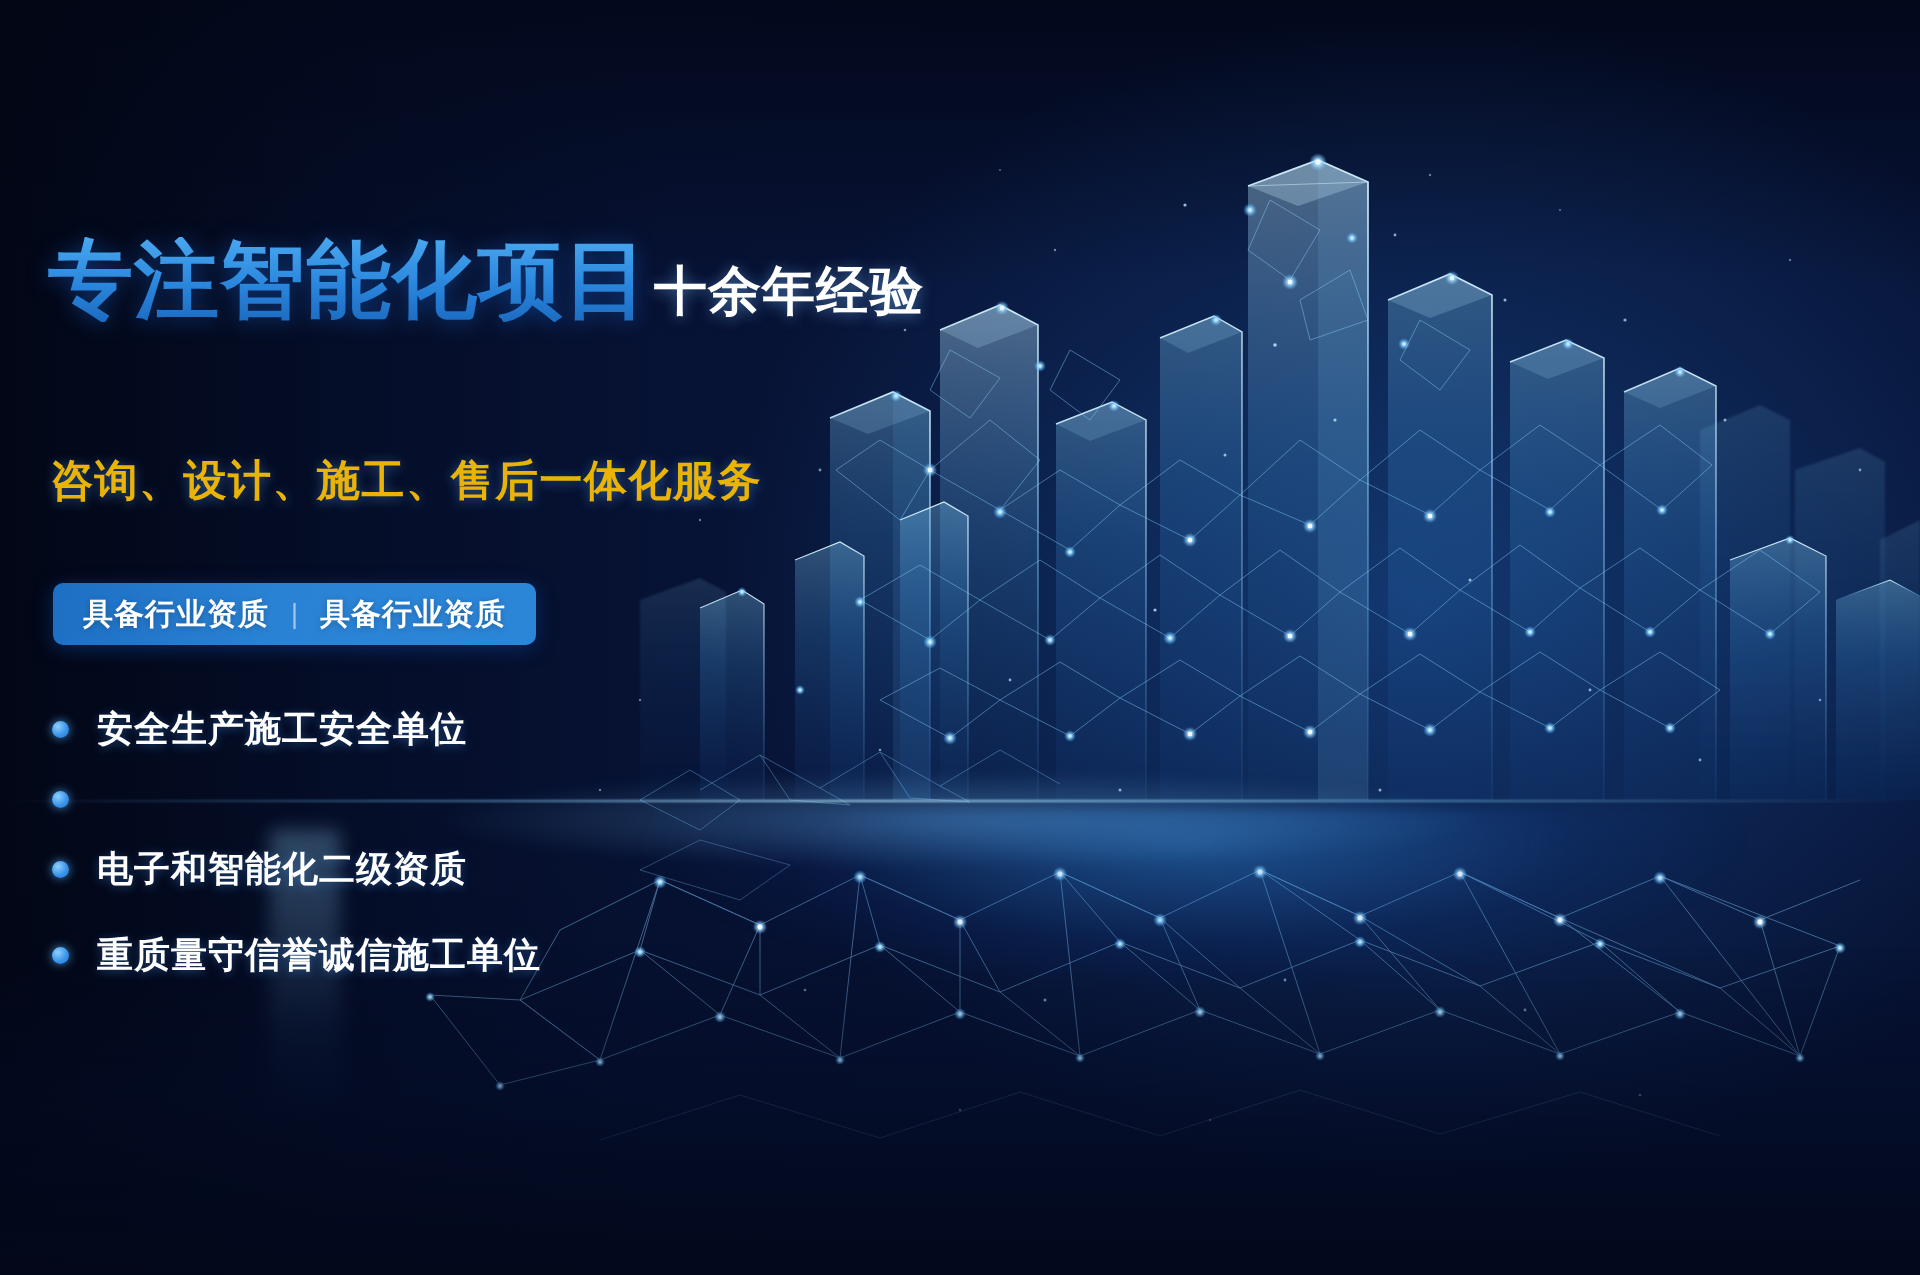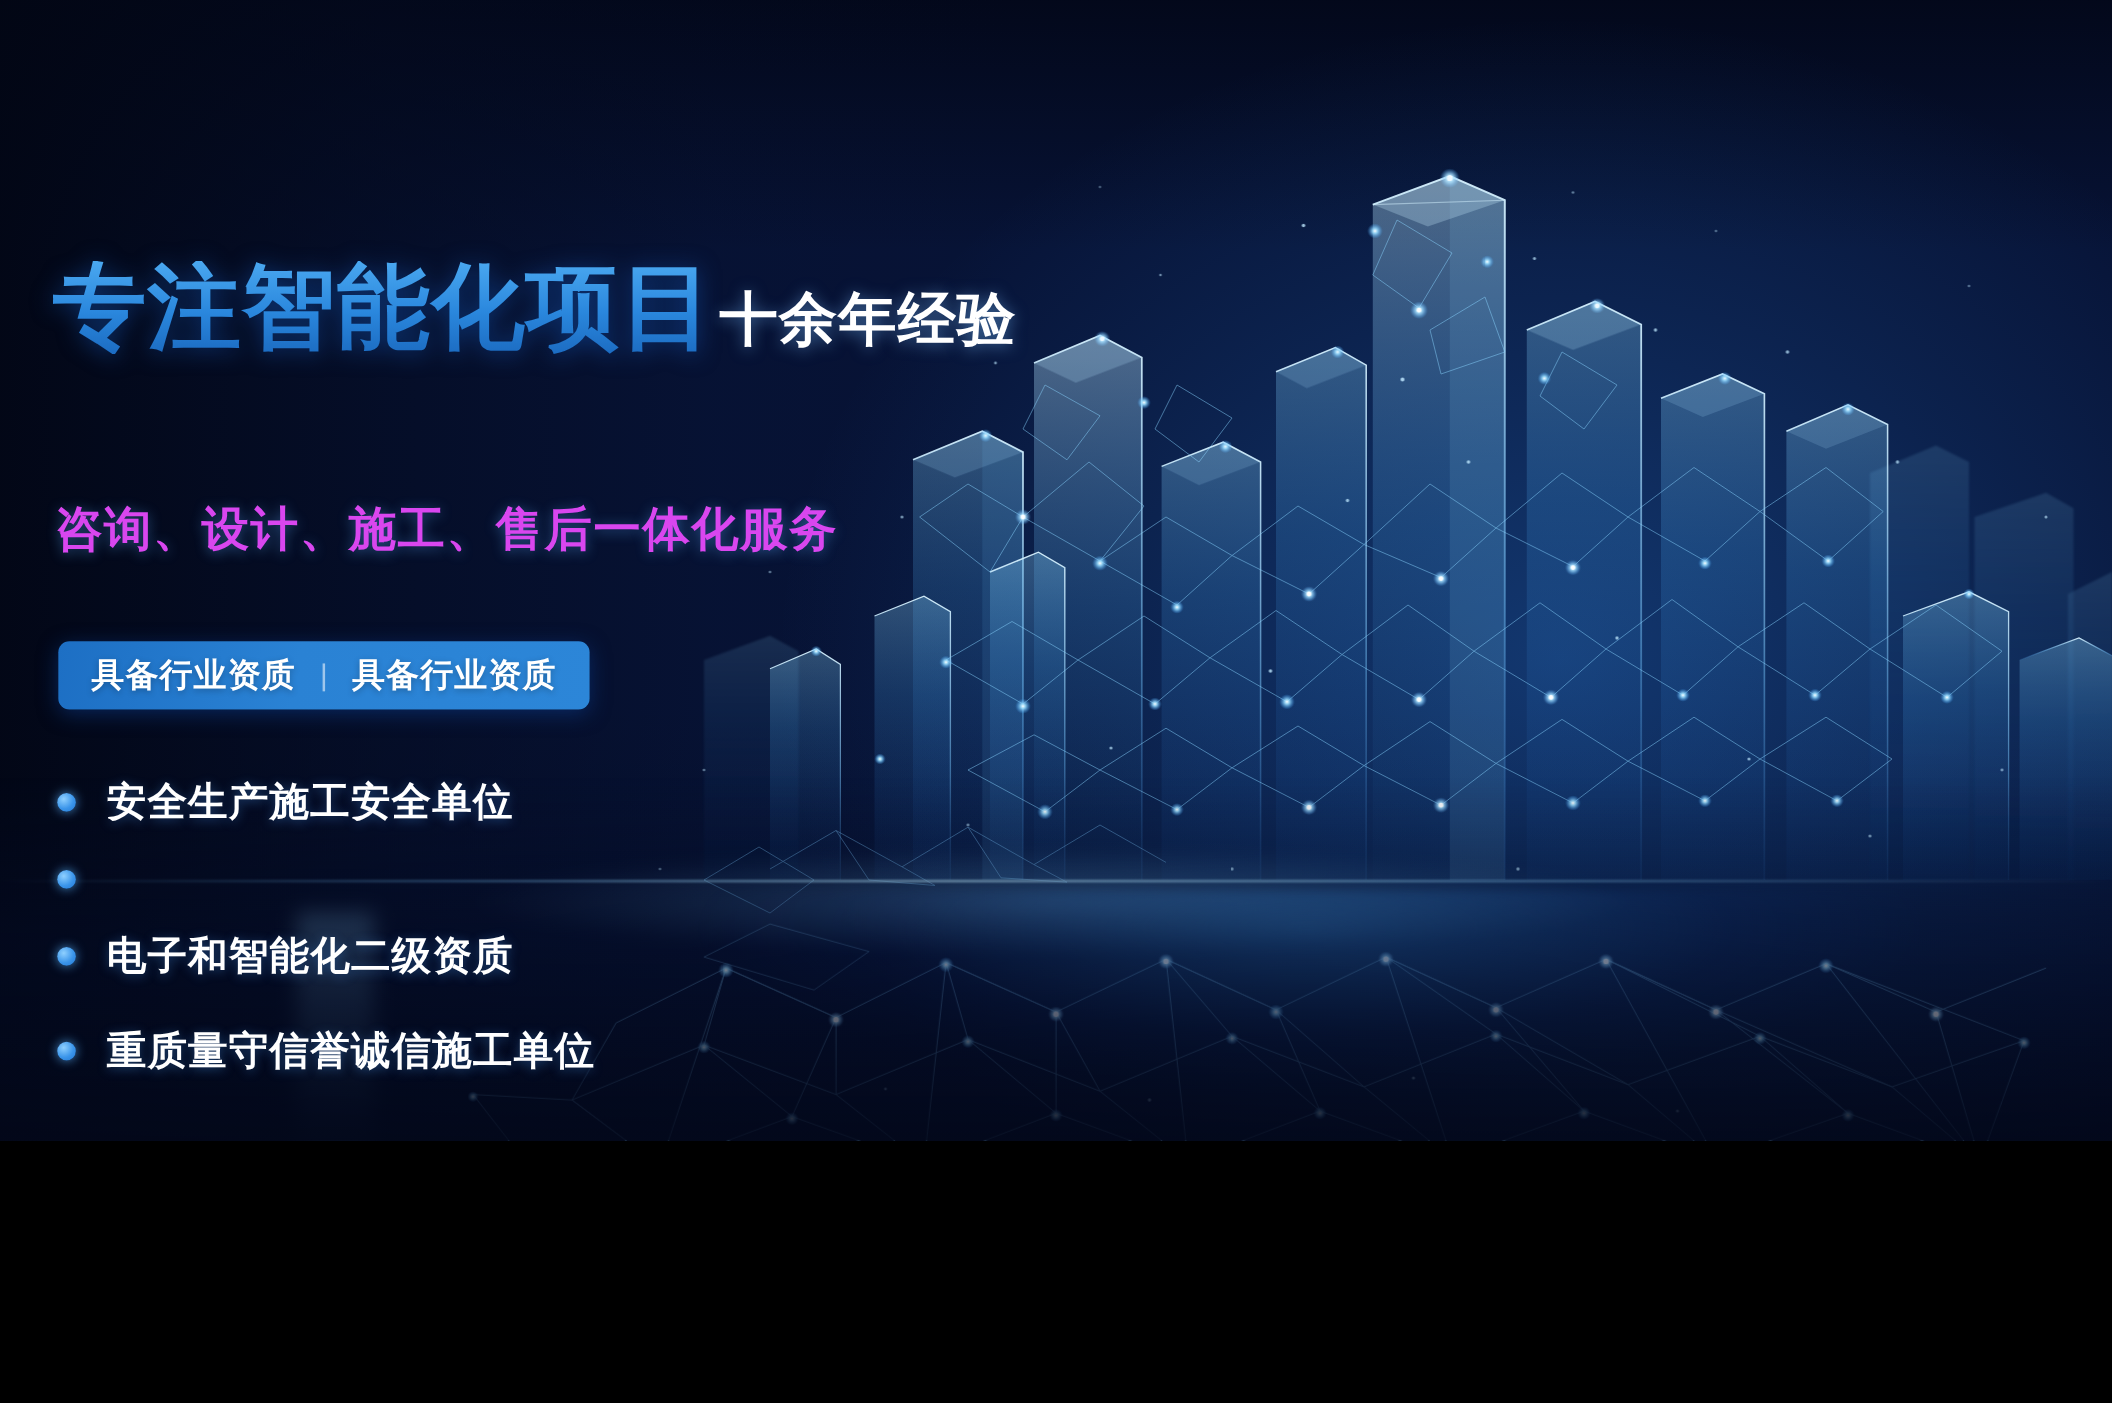--- a/index.html
+++ b/index.html
@@ -1,21 +1,21 @@
 <!DOCTYPE html>
 <html><head>
 <meta charset="utf-8">
 <style>
   * { margin:0; padding:0; box-sizing:border-box; }
   html,body { background:#000; }
   body { font-family:"Liberation Sans","DejaVu Sans",sans-serif; }
 
   #banner{
     position:relative;
-    width:1920px; height:1037px;
+    width:1920px; height:1275px;
     overflow:hidden;
     background:
       radial-gradient(ellipse 900px 620px at 1390px 560px, rgba(30,110,220,0.55) 0%, rgba(18,60,150,0.28) 45%, rgba(8,24,70,0) 72%),
       radial-gradient(ellipse 1200px 500px at 1150px 1010px, rgba(40,130,230,0.38) 0%, rgba(14,50,130,0.16) 50%, rgba(5,16,50,0) 78%),
       radial-gradient(ellipse 700px 700px at 250px 300px, rgba(10,26,66,0.9) 0%, rgba(4,10,32,0.95) 70%),
       linear-gradient(118deg, #050b22 0%, #071336 20%, #0a1c4c 40%, #0d2a6b 60%, #103religious 60%, #0b2359 80%, #050d28 100%);
     background-color:#071336;
   }
 
   
@@ -74,21 +74,21 @@
   }
   .headline .sub{
     font-size:53px; line-height:1; font-weight:bold;
     color:#ffffff; letter-spacing:1px;
     margin-left:4px;
     text-shadow:0 2px 14px rgba(120,190,255,0.5);
   }
 
   .tagline{
     position:absolute; left:50px; top:452px;
-    font-size:43px; font-weight:bold; color:#d946ef;
+    font-size:43px; font-weight:bold; color:#eab308;
     letter-spacing:1.5px; white-space:nowrap;
     text-shadow:0 2px 12px rgba(90,170,255,0.45);
   }
 
   .pill{
     position:absolute; left:53px; top:583px;
     height:62px; padding:0 30px;
     display:flex; align-items:center; gap:0;
     border-radius:10px;
     background:linear-gradient(100deg, #1d6fc4 0%, #2a82d4 45%, #2c86d8 100%);

